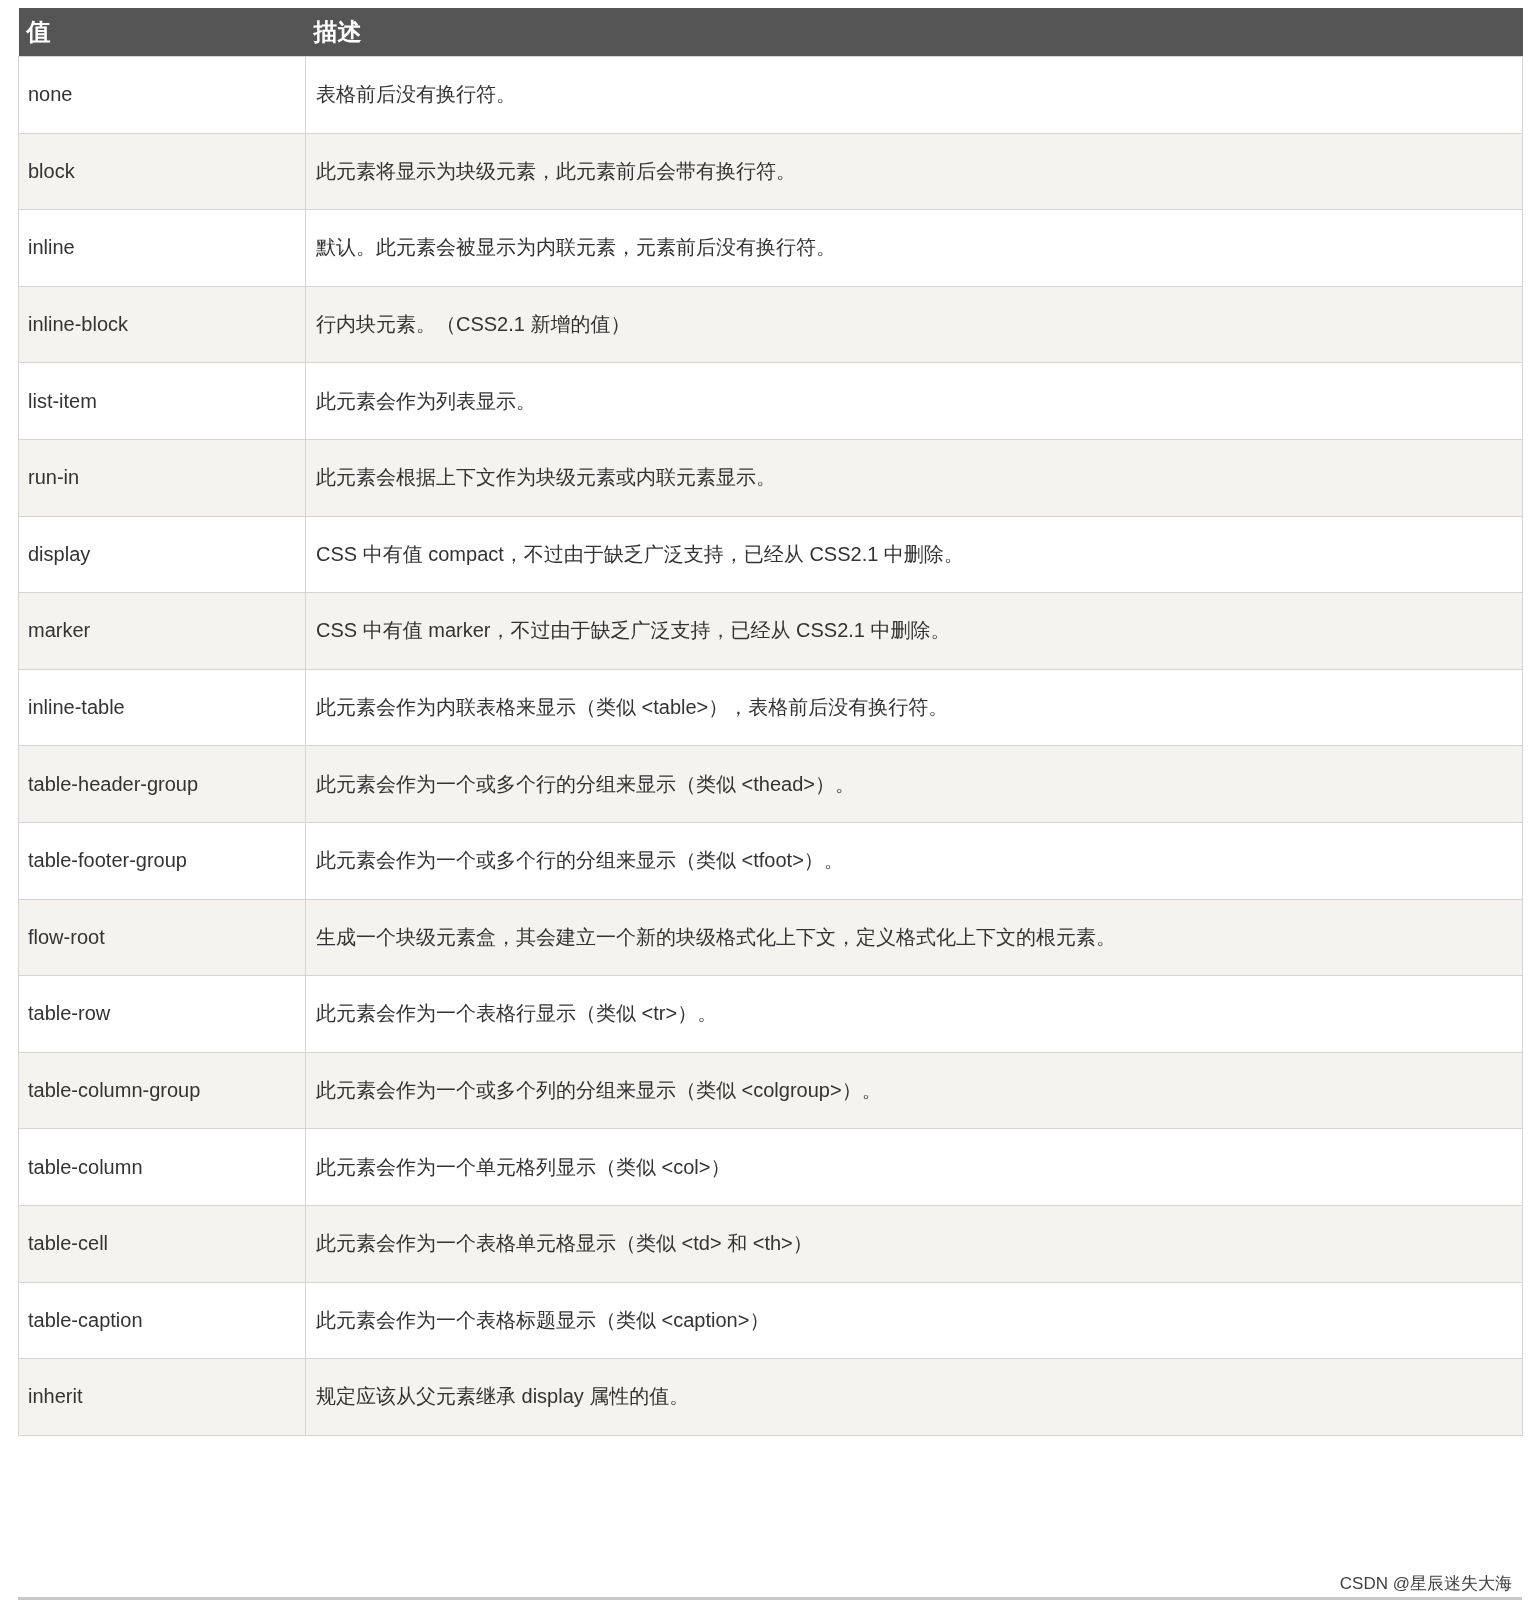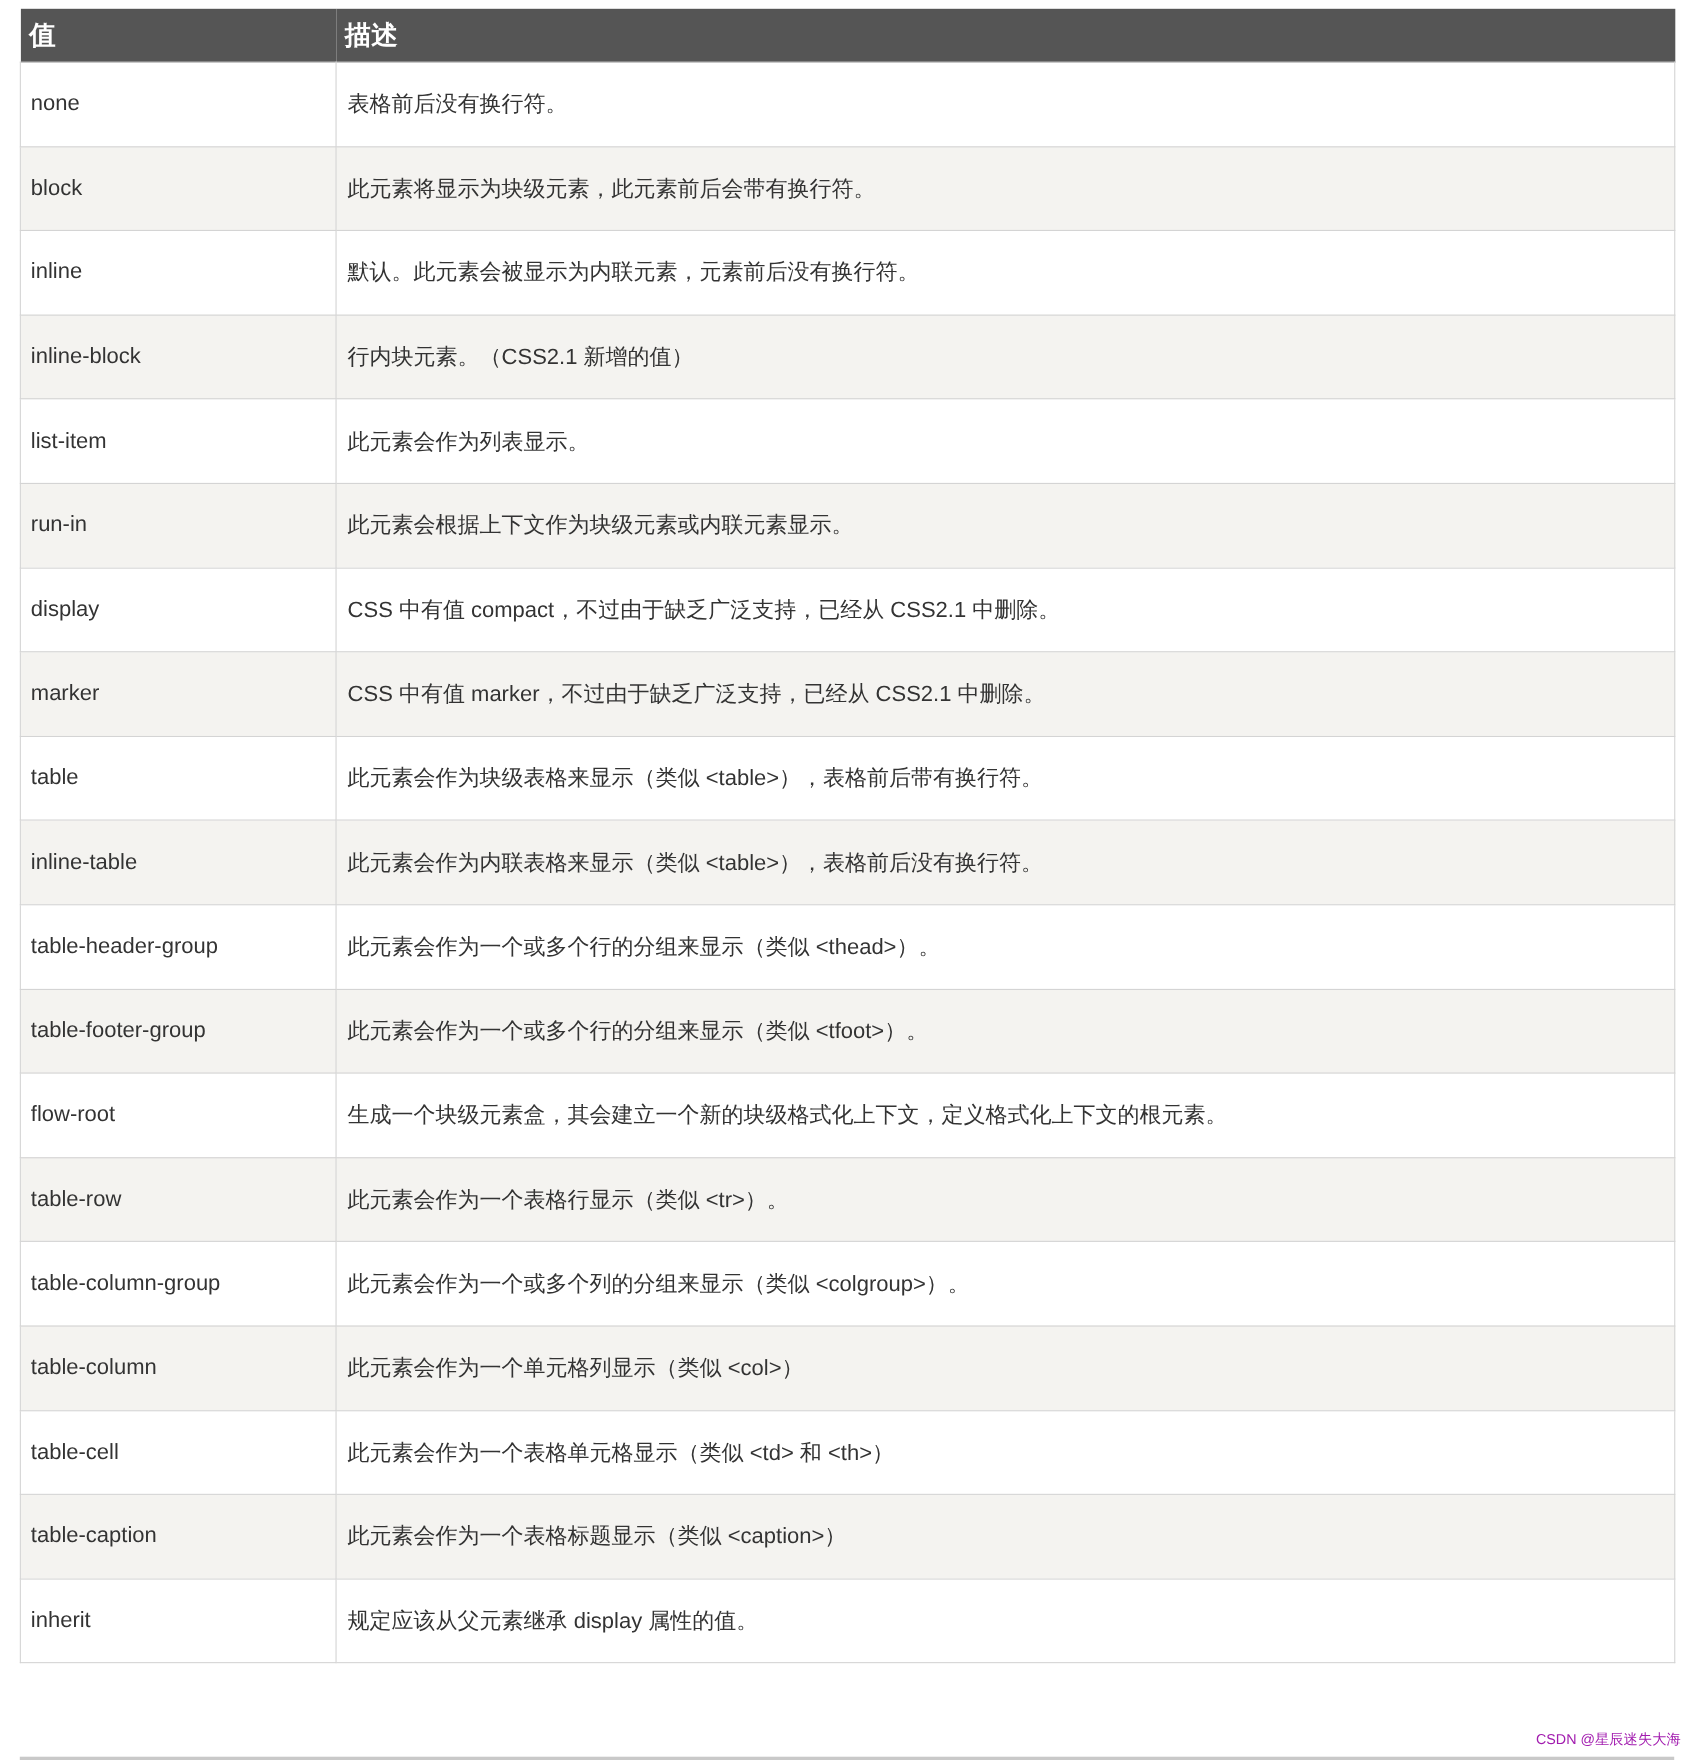--- a/index.html
+++ b/index.html
@@ -52,24 +52,24 @@
   .bottom-rule {
     position: absolute;
     left: 18px;
     top: 1597px;
     width: 1504px;
     height: 3px;
     background: #c9c9c9;
   }
   .watermark {
     position: absolute;
-    right: 12px;
+    right: 28px;
     top: 1572px;
-    font-size: 13px;
-    color: #a21caf;
+    font-size: 17px;
+    color: #404040;
     letter-spacing: 0px;
   }
 </style>
 </head>
 <body>
 
 <div class="page">
   <table class="ref">
     <colgroup>
       <col class="c1">
@@ -108,24 +108,20 @@
       </tr>
       <tr>
         <td>display</td>
         <td class="desc">CSS 中有值 compact，不过由于缺乏广泛支持，已经从 CSS2.1 中删除。</td>
       </tr>
       <tr>
         <td>marker</td>
         <td class="desc">CSS 中有值 marker，不过由于缺乏广泛支持，已经从 CSS2.1 中删除。</td>
       </tr>
       <tr>
-        <td>table</td>
-        <td class="desc">此元素会作为块级表格来显示（类似 &lt;table&gt;），表格前后带有换行符。</td>
-      </tr>
-      <tr>
         <td>inline-table</td>
         <td class="desc">此元素会作为内联表格来显示（类似 &lt;table&gt;），表格前后没有换行符。</td>
       </tr>
       <tr>
         <td>table-header-group</td>
         <td class="desc">此元素会作为一个或多个行的分组来显示（类似 &lt;thead&gt;）。</td>
       </tr>
       <tr>
         <td>table-footer-group</td>
         <td class="desc">此元素会作为一个或多个行的分组来显示（类似 &lt;tfoot&gt;）。</td>

